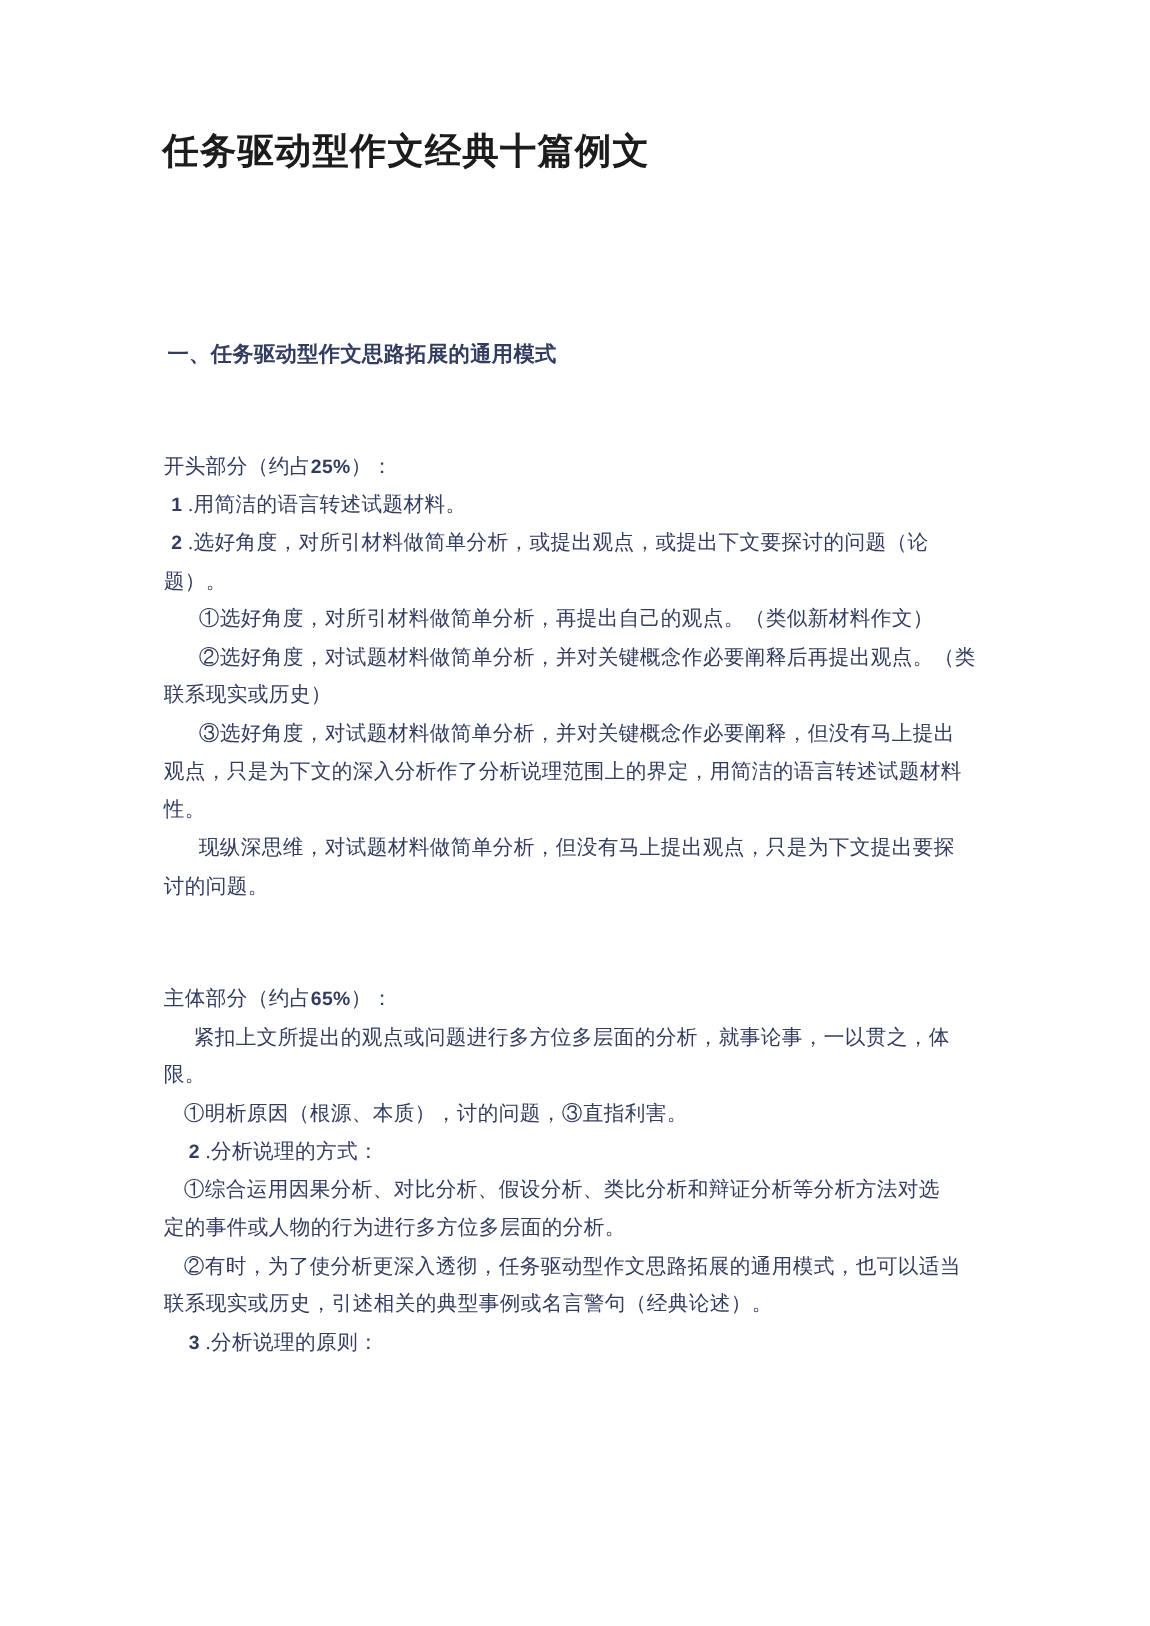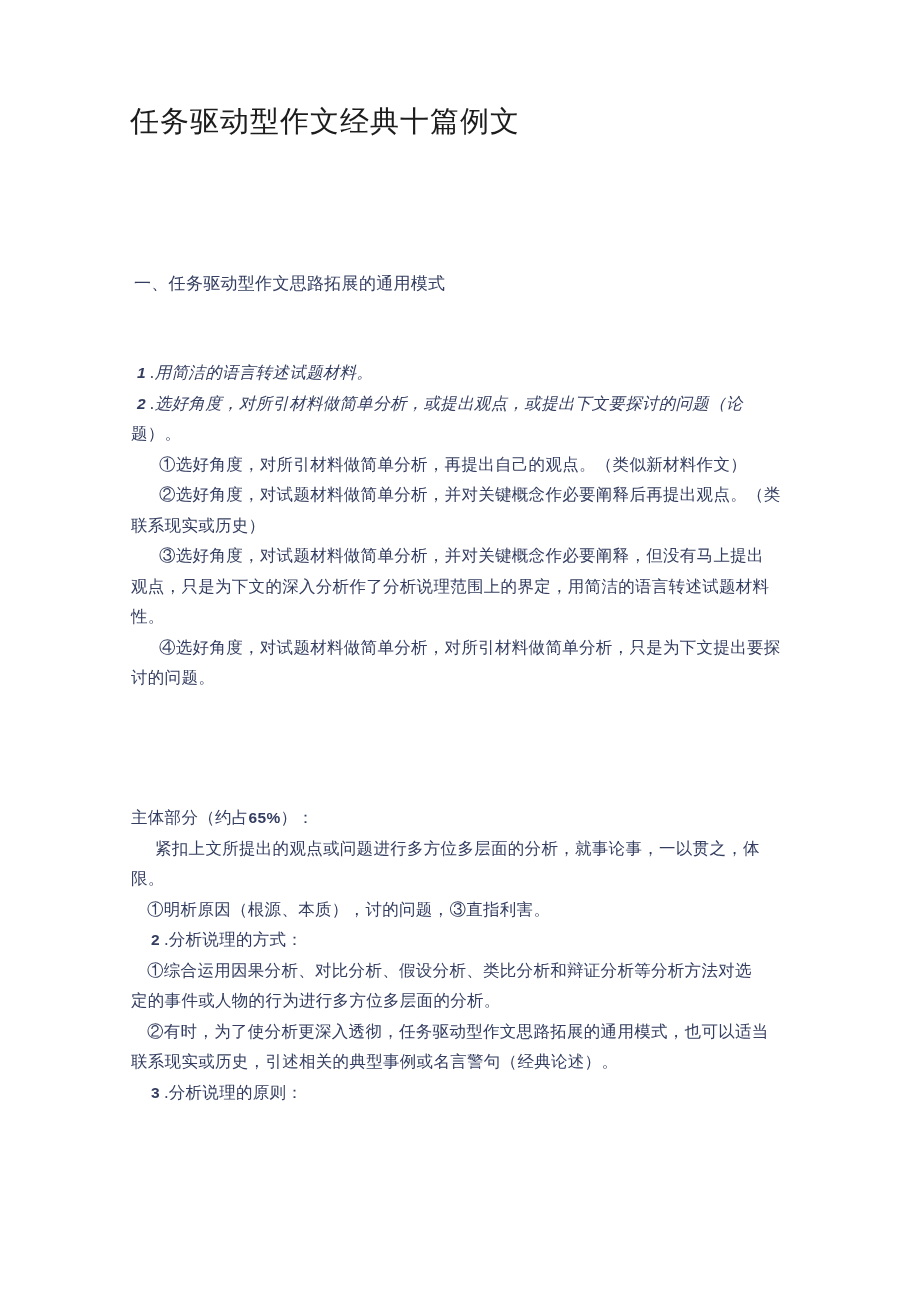--- a/index.html
+++ b/index.html
@@ -15,82 +15,83 @@
     height: 1301px;
     background: var(--page-bg);
     overflow: hidden;
     font-family: "Liberation Serif", "DejaVu Serif", serif;
   }
   .doc-title {
     position: absolute;
     left: 130px;
     top: 104px;
     font-size: 29px;
-    font-weight: normal;
+    font-weight: bold;
     line-height: 1.2;
     letter-spacing: 1px;
     color: var(--title-color);
     white-space: pre;
   }
   .section-heading {
     position: absolute;
     left: 134px;
     top: 274px;
     font-size: 17px;
-    font-weight: normal;
+    font-weight: bold;
     line-height: 1.2;
     letter-spacing: 0.3px;
     color: var(--text-color);
     white-space: pre;
   }
   .block {
     position: absolute;
     left: 131px;
     width: 675px;
     color: var(--text-color);
   }
   .block-opening { top: 358px; }
-  .block-main   { top: 803px; }
+  .block-main   { top: 784px; }
   .line {
     height: 30.5px;
     line-height: 30.5px;
     font-size: 16.5px;
     letter-spacing: 0.3px;
     white-space: pre;
   }
   
   .ind-margin { padding-left: 0; }
-  .ind-num1   { padding-left: 6px; font-style: italic; }
+  .ind-num1   { padding-left: 6px; }
   .ind-circ1  { padding-left: 28px; }
   .ind-para2  { padding-left: 24px; }
   .ind-num2   { padding-left: 20px; }
   .ind-circ2  { padding-left: 16px; }
   .num {
     font-family: "Liberation Sans", "DejaVu Sans", sans-serif;
     font-weight: bold;
     font-size: 15.5px;
   }
 </style>
 </head>
 <body>
 
 <div class="page">
   <h1 class="doc-title">任务驱动型作文经典十篇例文</h1>
   <h2 class="section-heading">一、任务驱动型作文思路拓展的通用模式</h2>
   <div class="block block-opening">
+      <div class="line ind-margin">开头部分（约占<span class="num">25%</span>）：</div>
       <div class="line ind-num1"><span class="num">1</span> .用简洁的语言转述试题材料。</div>
       <div class="line ind-num1"><span class="num">2</span> .选好角度，对所引材料做简单分析，或提出观点，或提出下文要探讨的问题（论</div>
       <div class="line ind-margin">题）。</div>
       <div class="line ind-circ1">①选好角度，对所引材料做简单分析，再提出自己的观点。（类似新材料作文）</div>
       <div class="line ind-circ1">②选好角度，对试题材料做简单分析，并对关键概念作必要阐释后再提出观点。（类</div>
       <div class="line ind-margin">联系现实或历史）</div>
       <div class="line ind-circ1">③选好角度，对试题材料做简单分析，并对关键概念作必要阐释，但没有马上提出</div>
       <div class="line ind-margin">观点，只是为下文的深入分析作了分析说理范围上的界定，用简洁的语言转述试题材料</div>
       <div class="line ind-margin">性。</div>
-      <div class="line ind-circ1">④选好角度，对试题材料做简单分析，对所引材料做简单分析，只是为下文提出要探</div>
+      <div class="line ind-circ1">现纵深思维，对试题材料做简单分析，但没有马上提出观点，只是为下文提出要探</div>
       <div class="line ind-margin">讨的问题。</div>
     </div>
   <div class="block block-main">
       <div class="line ind-margin">主体部分（约占<span class="num">65%</span>）：</div>
       <div class="line ind-para2">紧扣上文所提出的观点或问题进行多方位多层面的分析，就事论事，一以贯之，体</div>
       <div class="line ind-margin">限。</div>
       <div class="line ind-circ2">①明析原因（根源、本质），讨的问题，③直指利害。</div>
       <div class="line ind-num2"><span class="num">2</span> .分析说理的方式：</div>
       <div class="line ind-circ2">①综合运用因果分析、对比分析、假设分析、类比分析和辩证分析等分析方法对选</div>
       <div class="line ind-margin">定的事件或人物的行为进行多方位多层面的分析。</div>

